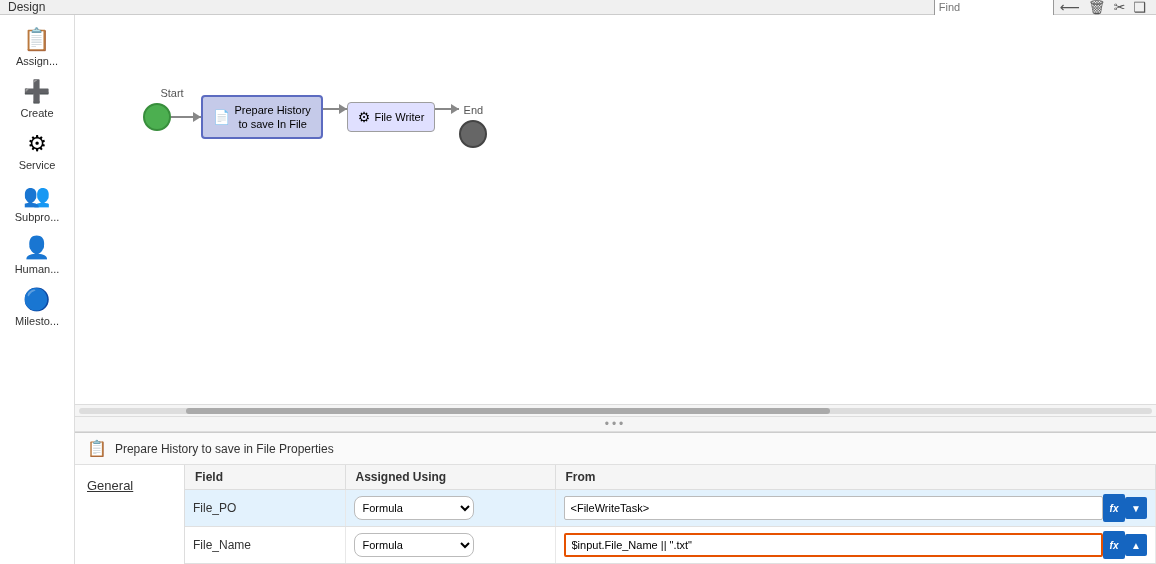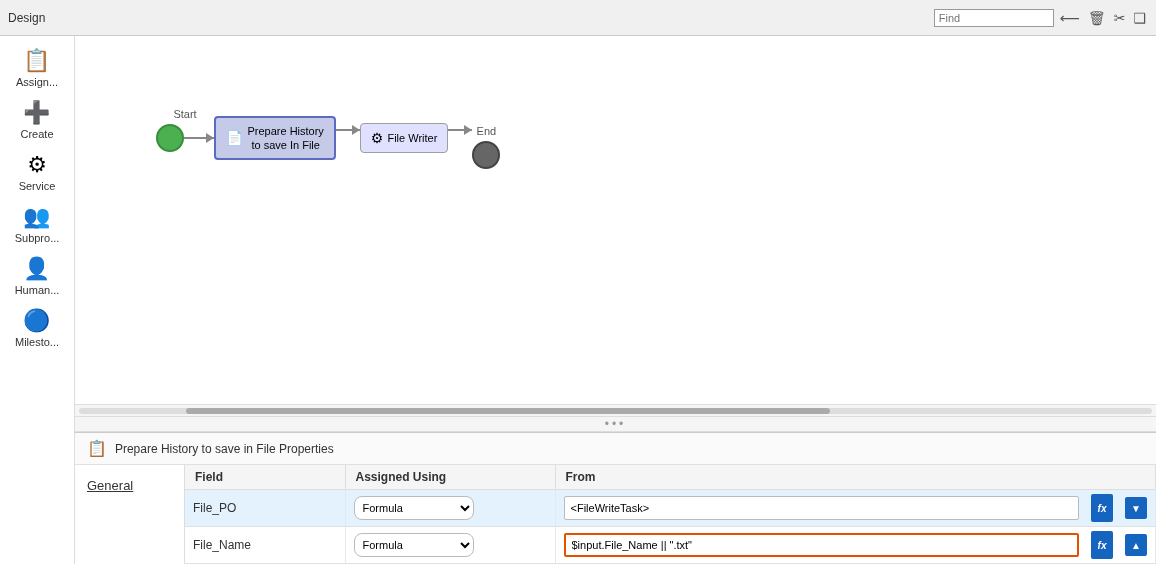--- a/index.html
+++ b/index.html
@@ -1,20 +1,20 @@
 <!DOCTYPE html>
 <html><head>
   <meta charset="utf-8">
   <style>
     * { box-sizing: border-box; margin: 0; padding: 0; }
     body { font-family: 'Segoe UI', Arial, sans-serif; font-size: 12px; background: #fff; overflow: hidden; width: 1156px; height: 564px; display: flex; flex-direction: column; }
 
     
     .top-bar {
-      height: 36px;
+      height: 15px;
       background: #f0f0f0;
       border-bottom: 1px solid #ccc;
       display: flex;
       align-items: center;
       padding: 0 8px;
       justify-content: space-between;
     }
     .top-bar-title { font-size: 12px; color: #333; }
     .top-bar-actions { display: flex; align-items: center; gap: 4px; padding-left: 36px; }
     .top-bar-actions input {
@@ -243,21 +243,21 @@
       border-radius: 8px;
       font-size: 11px;
       padding: 0 4px;
       width: 120px;
       background: #fff;
     }
 
     .from-input-wrapper {
       display: flex;
       align-items: center;
-      gap: 12px;
+      gap: 0;
     }
     .from-input {
       flex: 1;
       height: 24px;
       border: 1px solid #bbb;
       border-radius: 2px;
       font-size: 11px;
       padding: 0 6px;
     }
     .from-input.highlighted {
@@ -337,21 +337,21 @@
     <div class="sidebar-item">
       <span class="icon">🔵</span>
       <span class="label">Milesto...</span>
     </div>
   </div>
 
   <div class="canvas-area">
 
     <div class="canvas">
 
-      <div style="position:absolute; top:55px; left:81px; display:flex; align-items:center;">
+      <div style="position:absolute; top:55px; left:68px; display:flex; align-items:center;">
 
         <div style="position:relative; display:flex; flex-direction:column; align-items:center; margin-right:0;">
           <span style="font-size:11px; color:#555; margin-bottom:4px;">Start</span>
           <div style="display:flex; align-items:center;">
             <div class="start-node"></div>
 
             <div class="arrow"></div>
           </div>
         </div>
 

